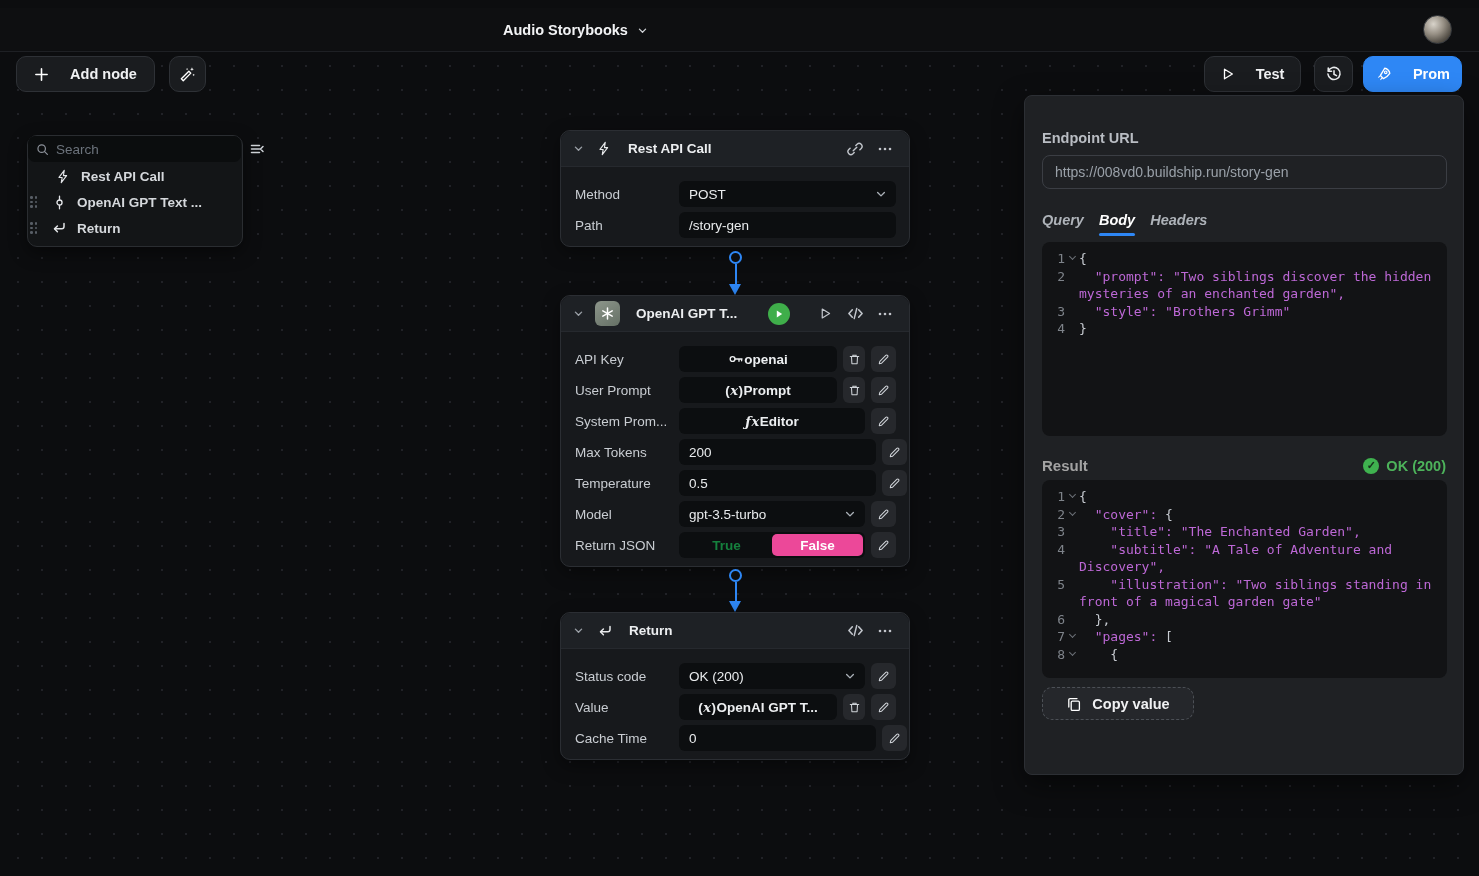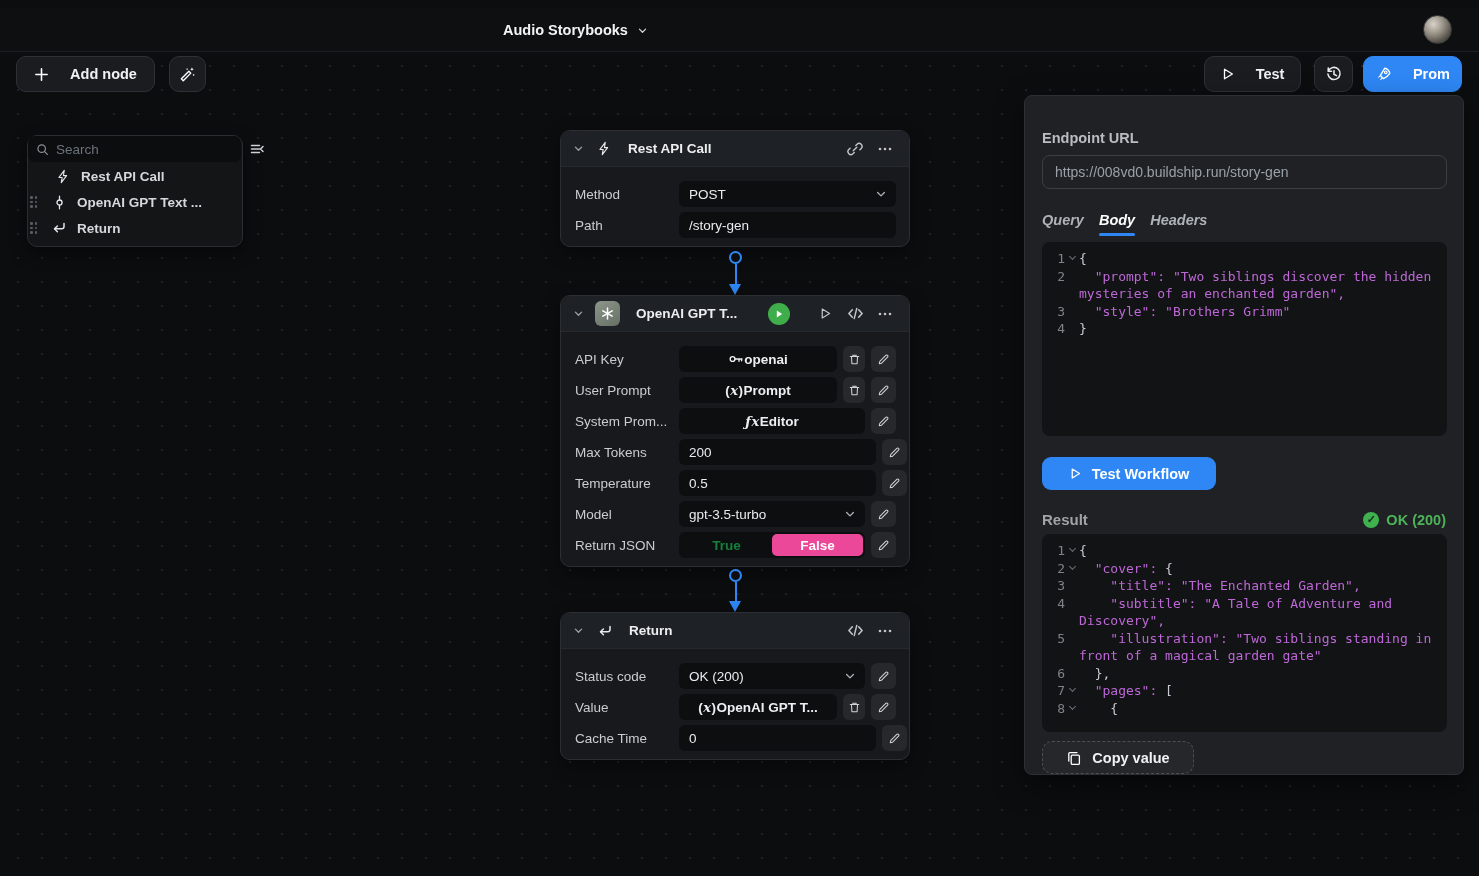--- a/index.html
+++ b/index.html
@@ -589,26 +589,20 @@
           <span class="fold"></span>
           <span class="txt"><span class="str">  "style": "Brothers Grimm"</span></span>
         </div>
         <div class="code-line">
           <span class="ln">4</span>
           <span class="fold"></span>
           <span class="txt"><span class="pun">}</span></span>
         </div>
       </div>
 
-    <button class="btn-testwf">
-      <svg width="13" height="13" viewBox="0 0 16 16">
-          <path d="M4 2.5L13 8 4 13.5z" fill="none" stroke="#fff" stroke-width="1.6" stroke-linejoin="round"></path>
-        </svg>
-      <span>Test Workflow</span>
-    </button>
 
     <div class="result-row">
       <span class="result-label">Result</span>
       <span class="result-status">
         <span class="check-circle">✓</span>
         <span>OK (200)</span>
       </span>
     </div>
 
     <div class="editor result-ed">

